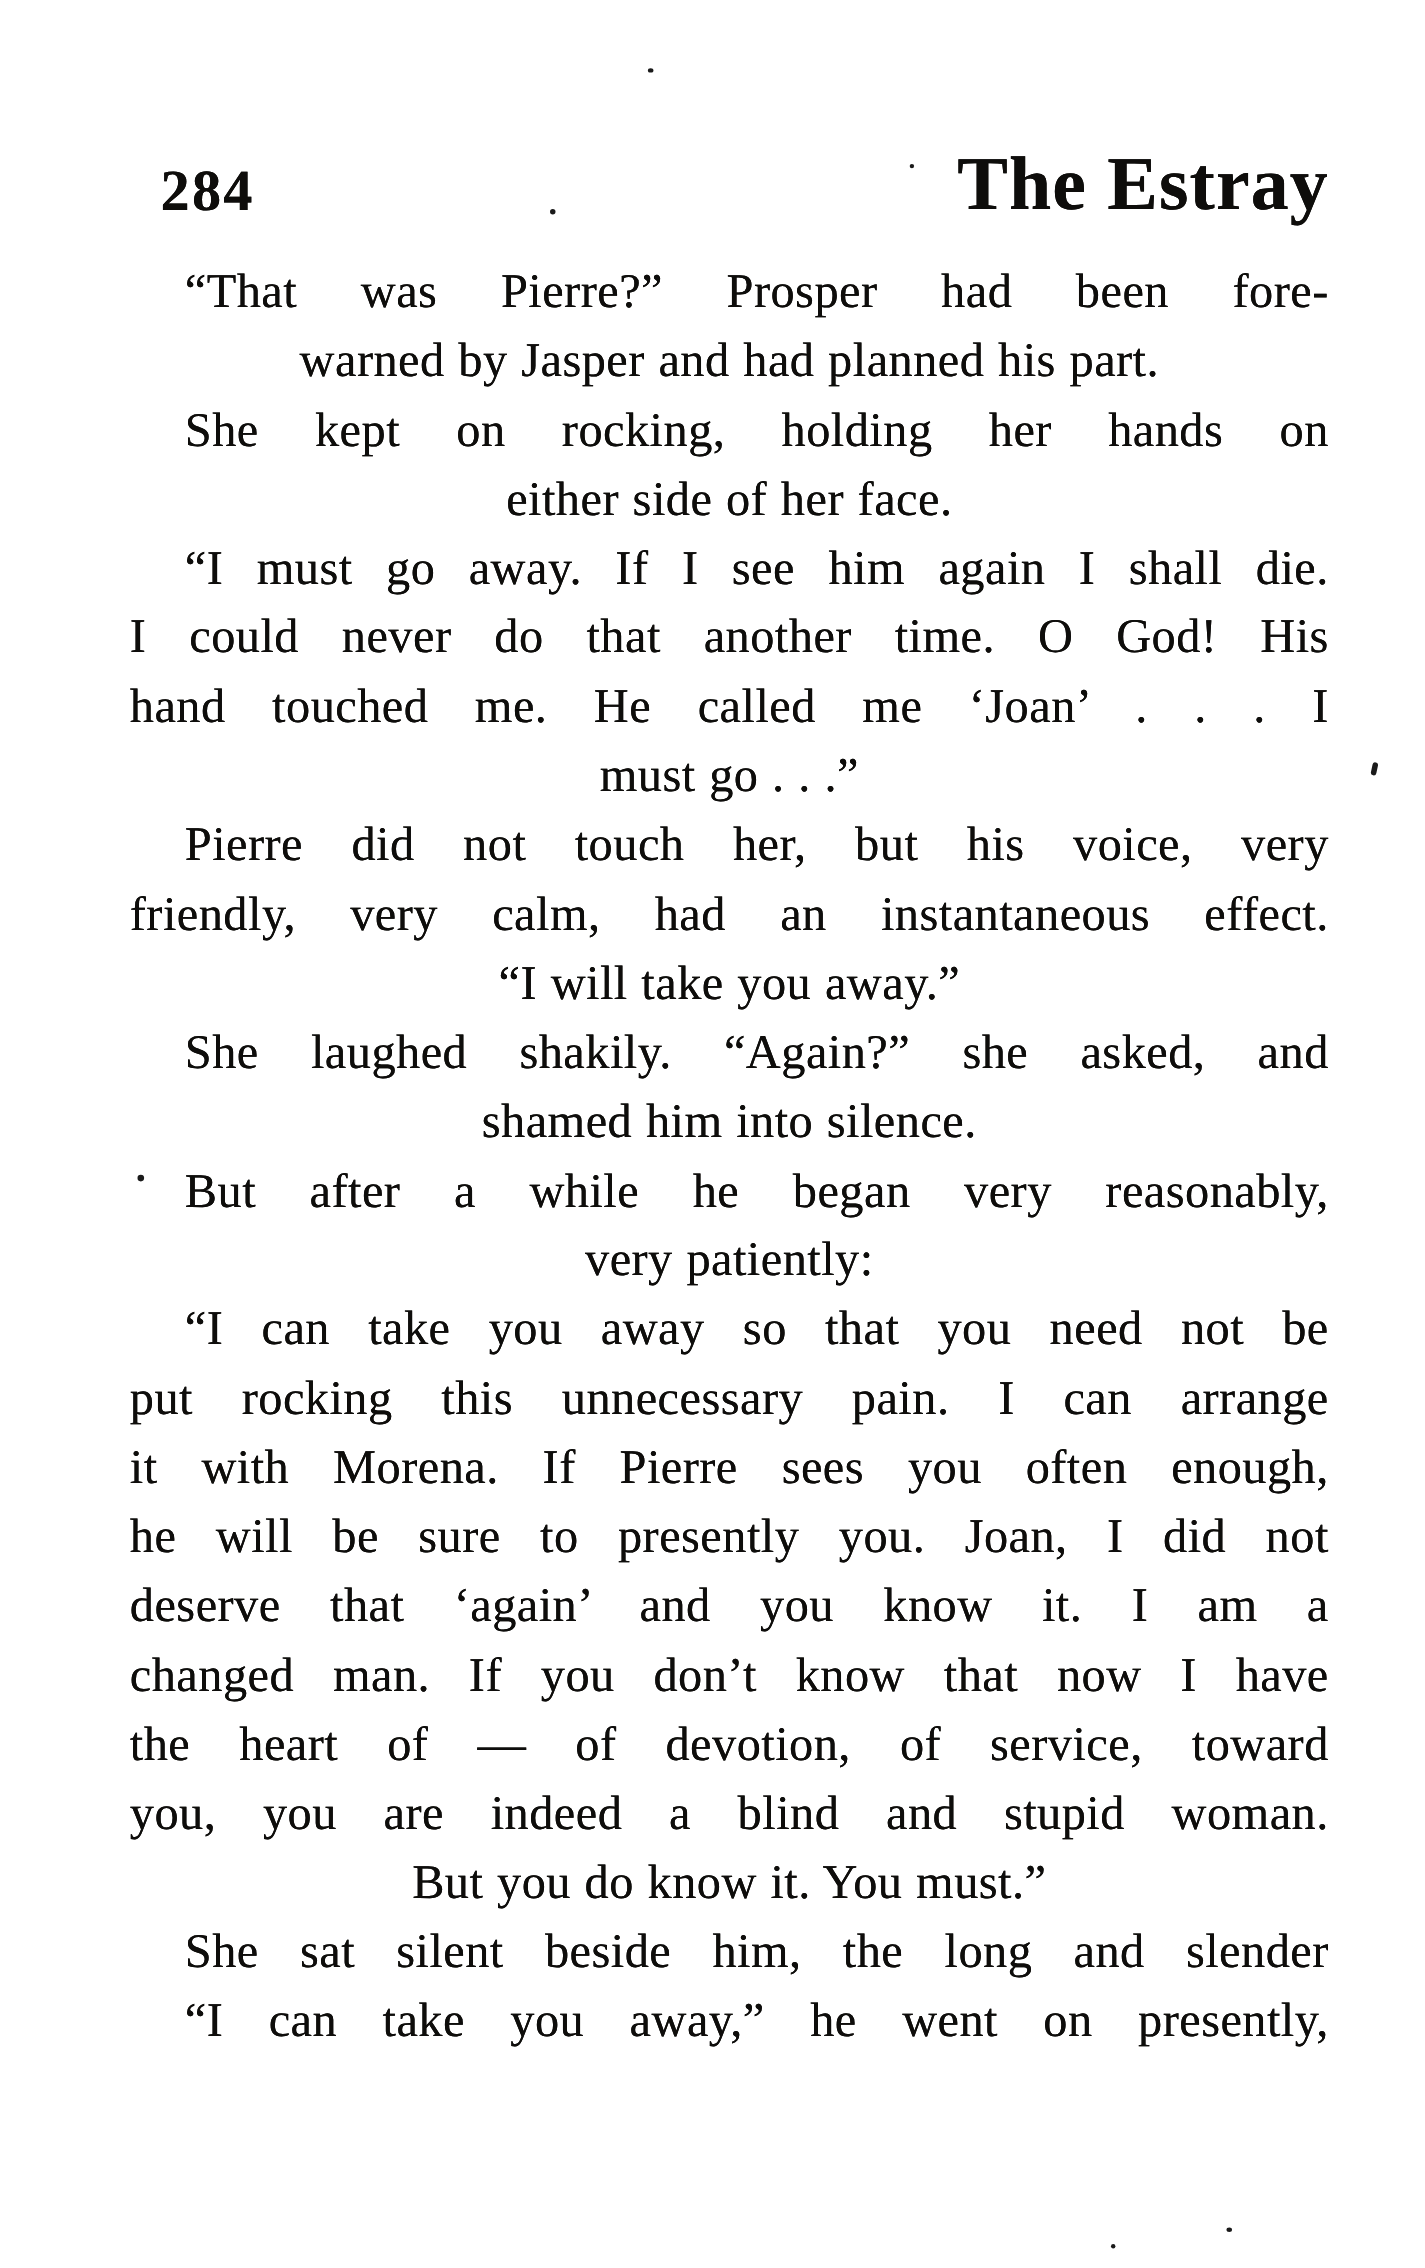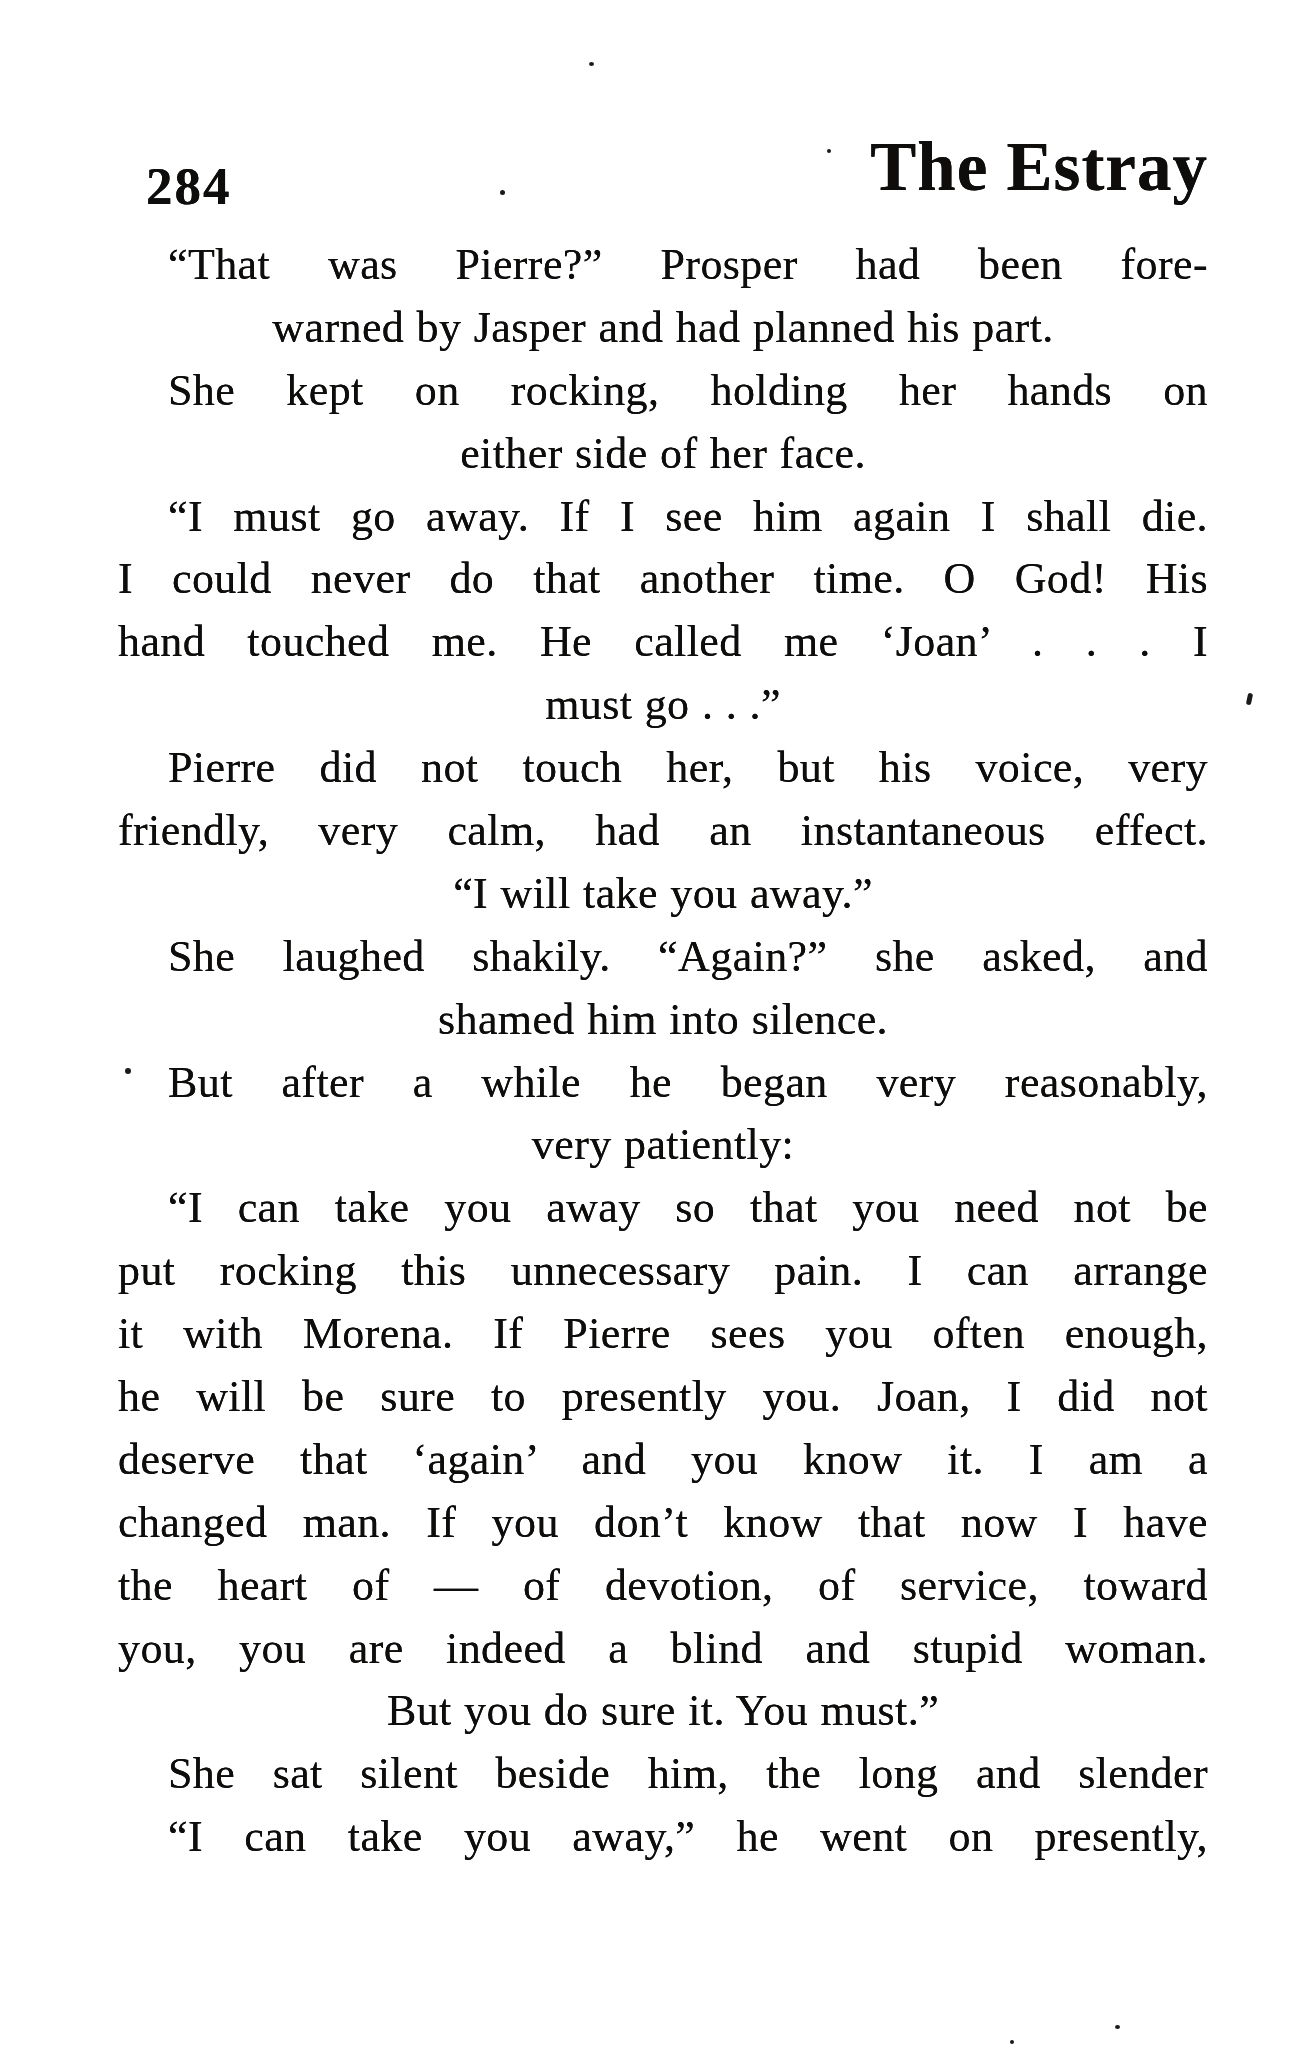--- a/index.html
+++ b/index.html
@@ -18,21 +18,20 @@
   }
   .pagenum {
     position: absolute;
     left: 146px;
     top: 148px;
     font-size: 53px;
     line-height: 53px;
     font-weight: 700;
     letter-spacing: 2px;
     text-shadow: 0 0 0.6px #0e0d0b;
-    margin-top: 12px;
   }
   .running-title {
     position: absolute;
     left: 118px;
     top: 133px;
     width: 1090px;
     text-align: right;
     font-size: 69px;
     line-height: 68px;
     font-weight: 700;
@@ -94,21 +93,21 @@
       <div class="line indent justify">But after a while he began very reasonably,</div>
       <div class="line">very patiently:</div>
       <div class="line indent justify">“I can take you away so that you need not be</div>
       <div class="line justify">put rocking this unnecessary pain. I can arrange</div>
       <div class="line justify">it with Morena. If Pierre sees you often enough,</div>
       <div class="line justify">he will be sure to presently you. Joan, I did not</div>
       <div class="line justify">deserve that ‘again’ and you know it. I am a</div>
       <div class="line justify">changed man. If you don’t know that now I have</div>
       <div class="line justify">the heart of — of devotion, of service, toward</div>
       <div class="line justify">you, you are indeed a blind and stupid woman.</div>
-      <div class="line">But you do sure it. You must.”</div>
+      <div class="line">But you do know it. You must.”</div>
       <div class="line indent justify">She sat silent beside him, the long and slender</div>
       <div class="line indent justify">“I can take you away,” he went on presently,</div>
     </div>
 
   <div class="speck" style="left:589px; top:62px;  width:5px; height:4px;"></div>
   <div class="speck" style="left:500px; top:190px; width:5px; height:5px;"></div>
   <div class="speck" style="left:827px; top:149px; width:4px; height:4px;"></div>
   <div class="speck" style="left:1247px; top:693px; width:5px; height:12px; border-radius:3px; transform:rotate(12deg);"></div>
   <div class="speck" style="left:125px; top:1068px; width:6px; height:6px;"></div>
   <div class="speck" style="left:1115px; top:2025px; width:5px; height:4px;"></div>

